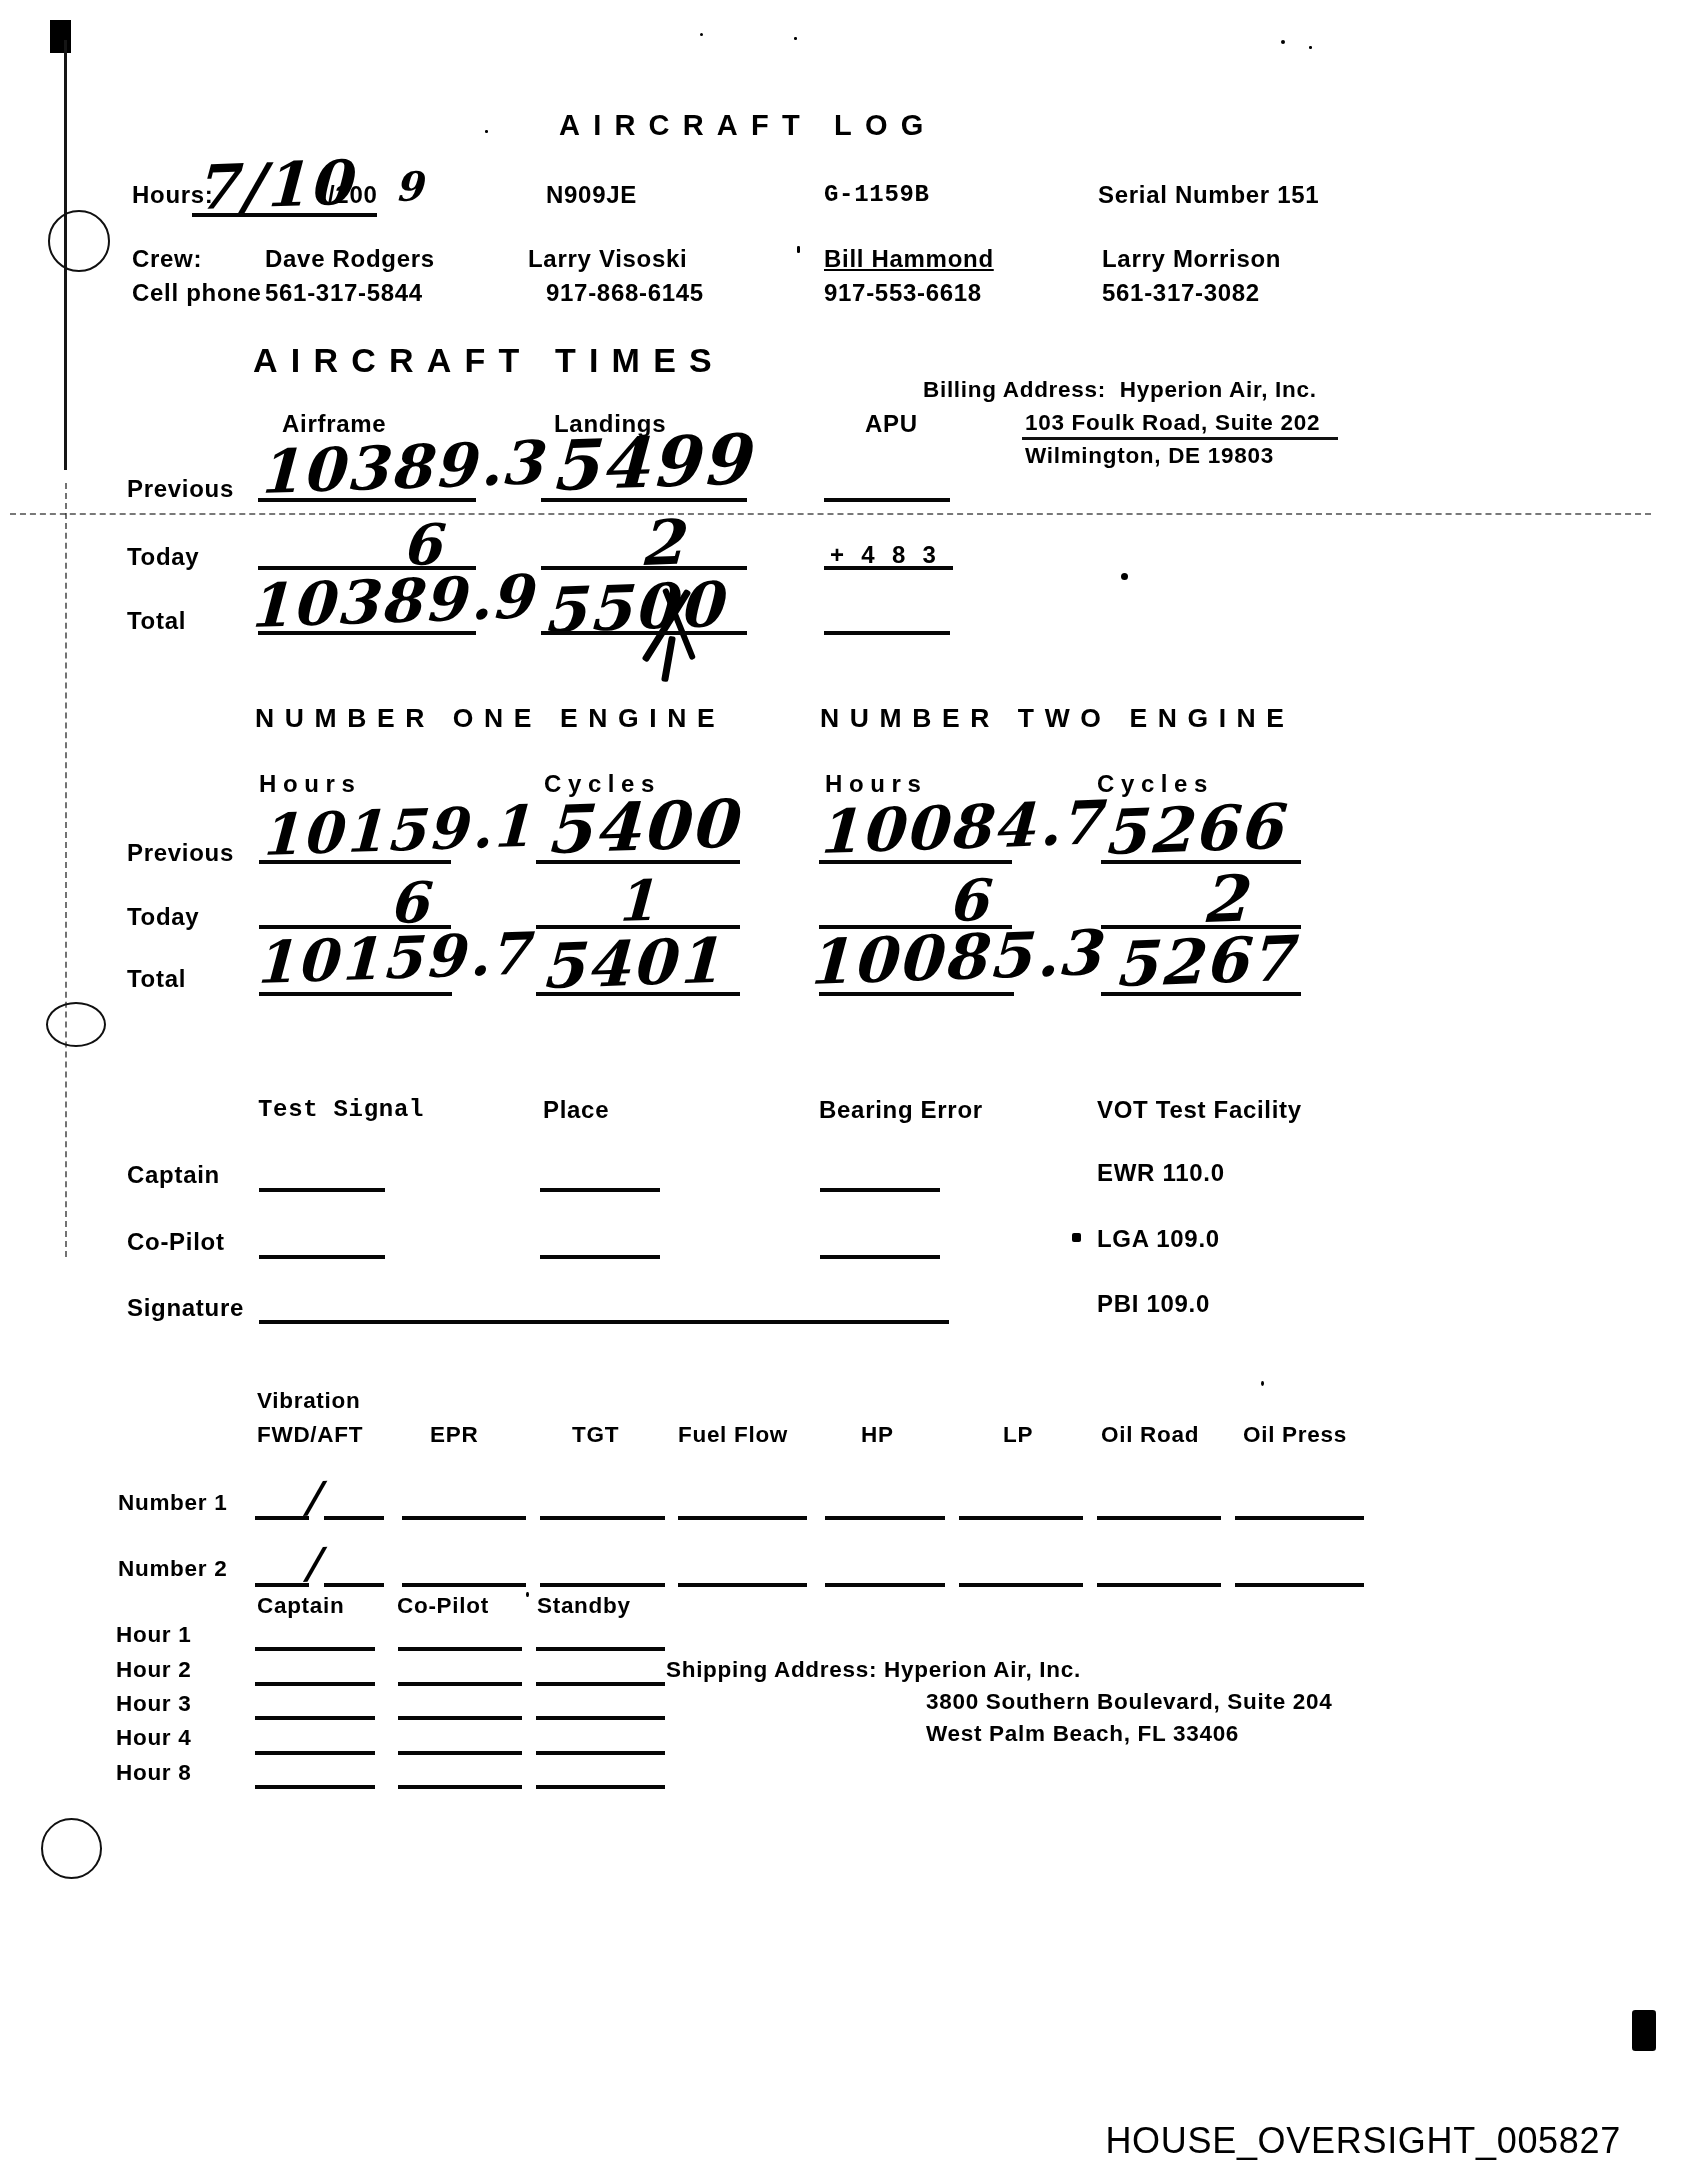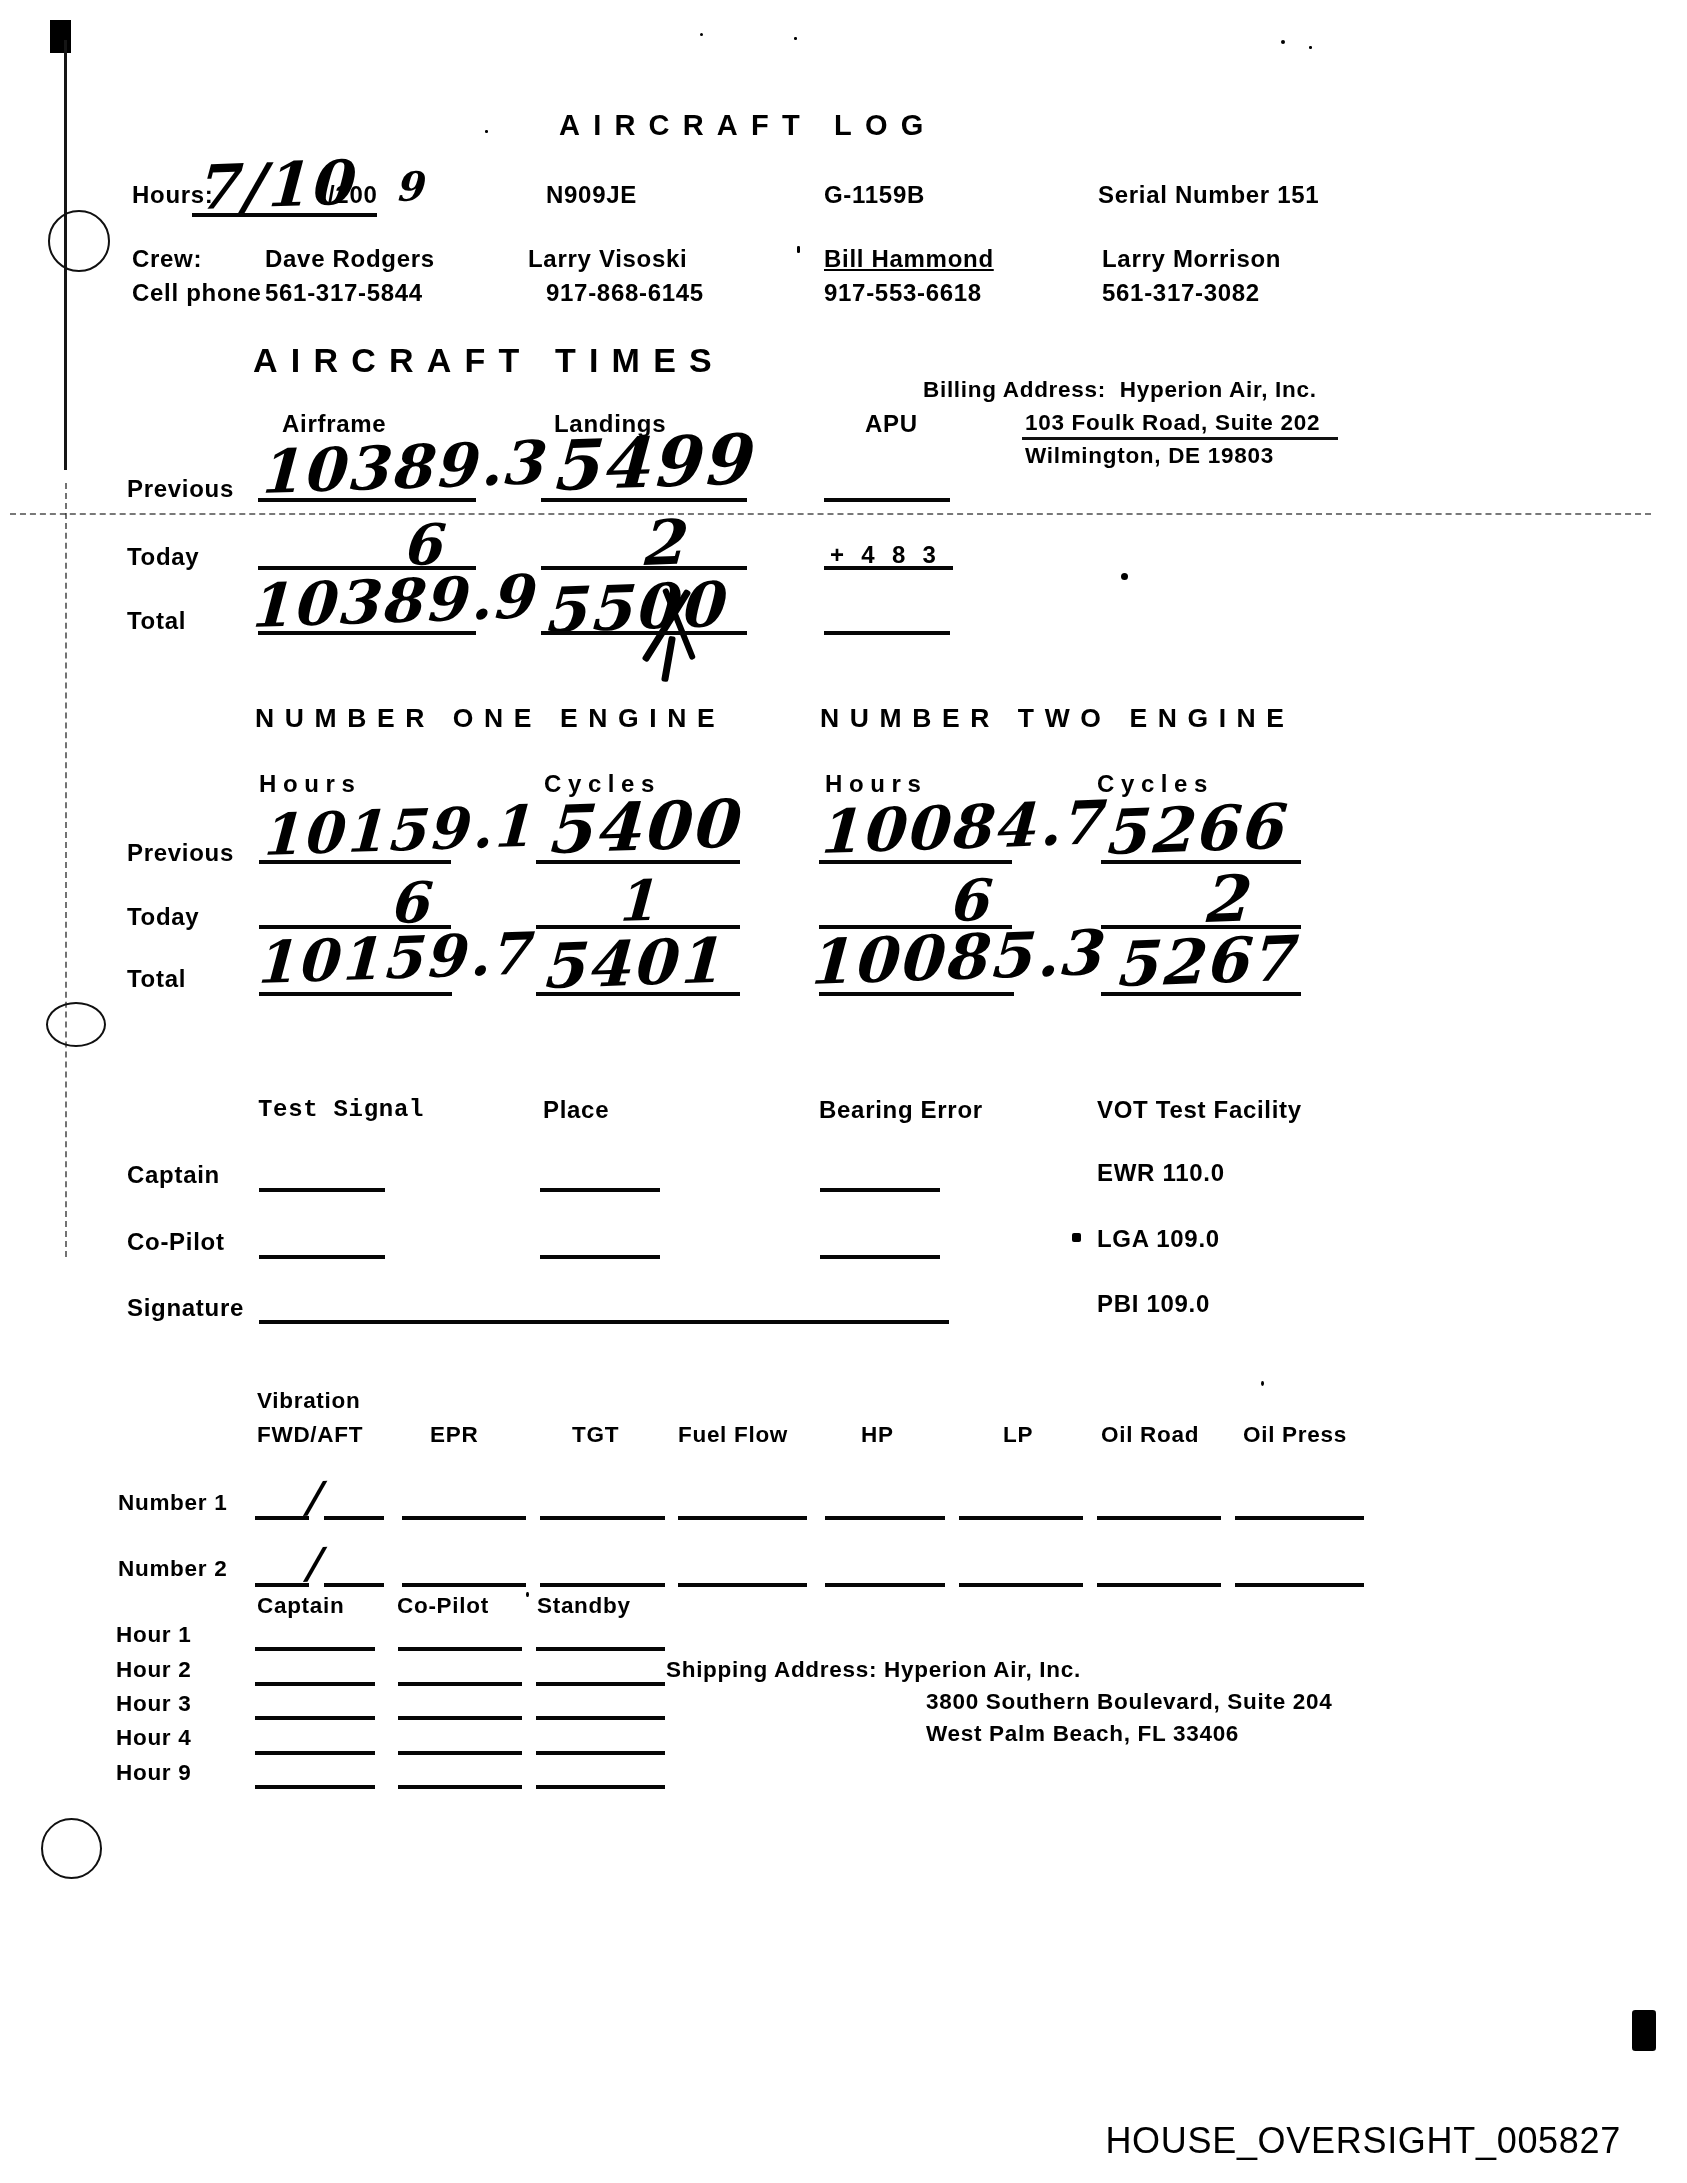--- a/index.html
+++ b/index.html
@@ -49,21 +49,21 @@
   <div class="bar" style="left:1632px;top:2010px;width:24px;height:41px;border-radius:3.3px;"></div>
 
   <div class="head" style="left:559px;top:109px;">AIRCRAFT LOG</div>
 
   <div class="t" style="left:132px;top:181px;">Hours:</div>
   <div class="hw" style="left:198px;top:157px;font-size:61px;">7/10</div>
   <div class="ul" style="left:192px;top:213px;width:185px;"></div>
   <div class="t" style="left:328px;top:181px;">/200</div>
   <div class="hw" style="left:397px;top:167px;font-size:40px;">9</div>
   <div class="t" style="left:546px;top:181px;">N909JE</div>
-  <div class="t" style="left:824px;top:181px;">G-1159B</div>
+  <div class="t" style="left:824px;top:181px;font-family:Liberation Mono, monospace;">G-1159B</div>
   <div class="t" style="left:1098px;top:181px;">Serial Number 151</div>
 
   <div class="t" style="left:132px;top:245px;">Crew:</div>
   <div class="t" style="left:265px;top:245px;">Dave Rodgers</div>
   <div class="t" style="left:528px;top:245px;">Larry Visoski</div>
   <div class="t" style="left:824px;top:245px;text-decoration:underline;">Bill Hammond</div>
   <div class="t" style="left:1102px;top:245px;">Larry Morrison</div>
   <div class="t" style="left:132px;top:279px;">Cell phone</div>
   <div class="t" style="left:265px;top:279px;">561-317-5844</div>
   <div class="t" style="left:546px;top:279px;">917-868-6145</div>
@@ -220,21 +220,21 @@
   <div class="t sm" style="left:116px;top:1691px;">Hour 3</div>
   <div class="ul" style="left:255px;top:1716px;width:120px;"></div>
   <div class="ul" style="left:398px;top:1716px;width:124px;"></div>
   <div class="ul" style="left:536px;top:1716px;width:129px;"></div>
 
   <div class="t sm" style="left:116px;top:1725px;">Hour 4</div>
   <div class="ul" style="left:255px;top:1751px;width:120px;"></div>
   <div class="ul" style="left:398px;top:1751px;width:124px;"></div>
   <div class="ul" style="left:536px;top:1751px;width:129px;"></div>
 
-  <div class="t sm" style="left:116px;top:1760px;">Hour 9</div>
+  <div class="t sm" style="left:116px;top:1760px;">Hour 8</div>
   <div class="ul" style="left:255px;top:1785px;width:120px;"></div>
   <div class="ul" style="left:398px;top:1785px;width:124px;"></div>
   <div class="ul" style="left:536px;top:1785px;width:129px;"></div>
 
   <div class="t sm" style="left:666px;top:1657px;">
     <span>Shipping Address:</span>&nbsp;<span>Hyperion Air, Inc.</span>
   </div>
   <div class="t sm" style="left:926px;top:1689px;">3800 Southern Boulevard, Suite 204</div>
   <div class="t sm" style="left:926px;top:1721px;">West Palm Beach, FL  33406</div>
 

